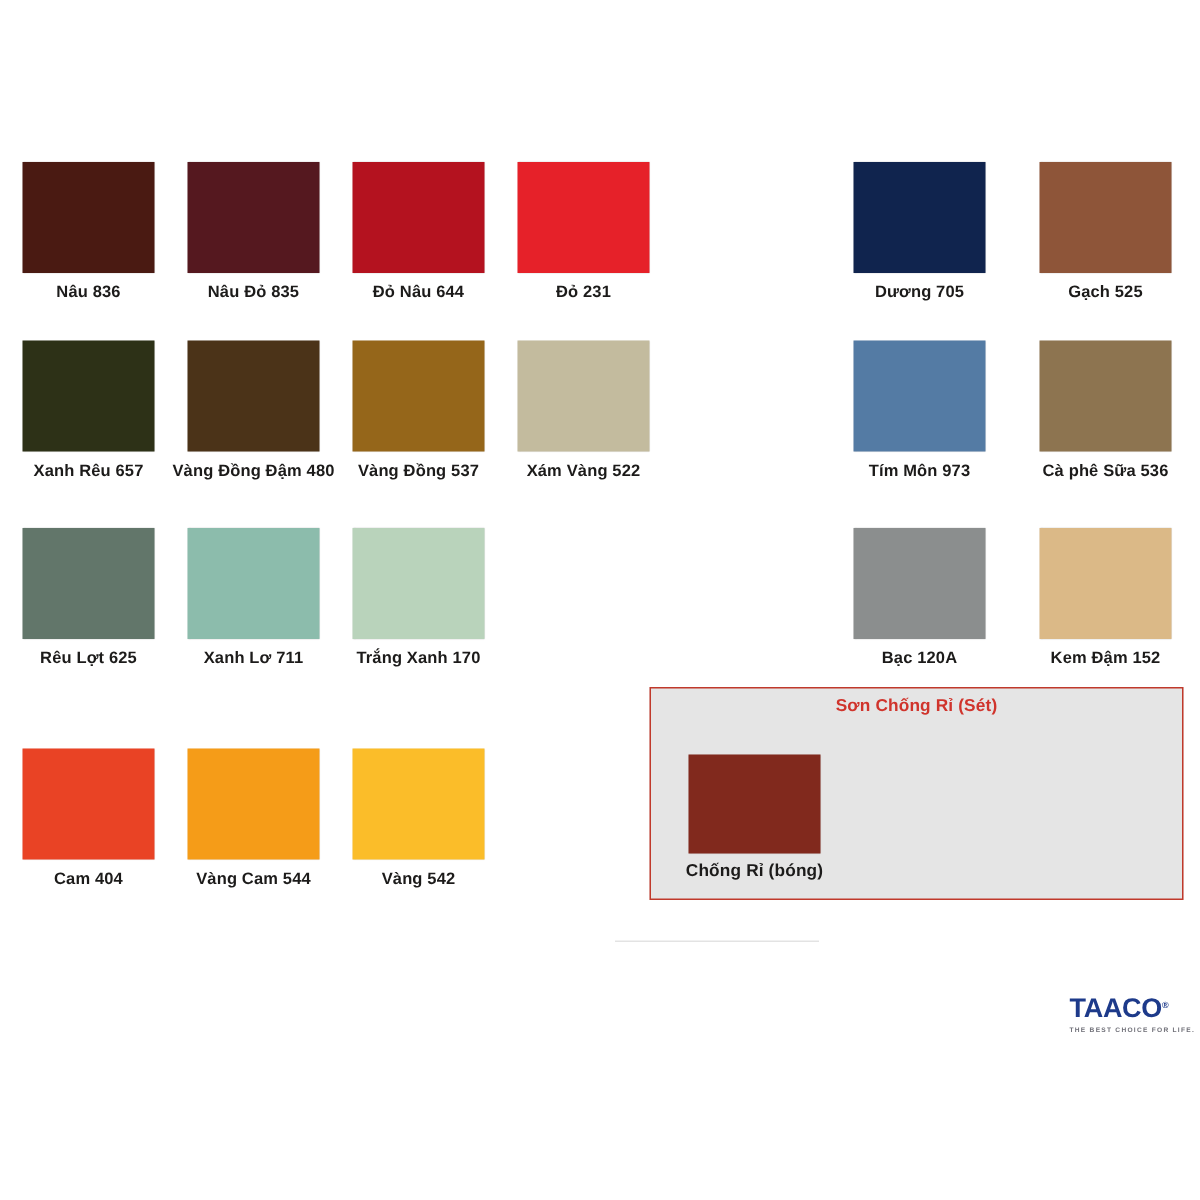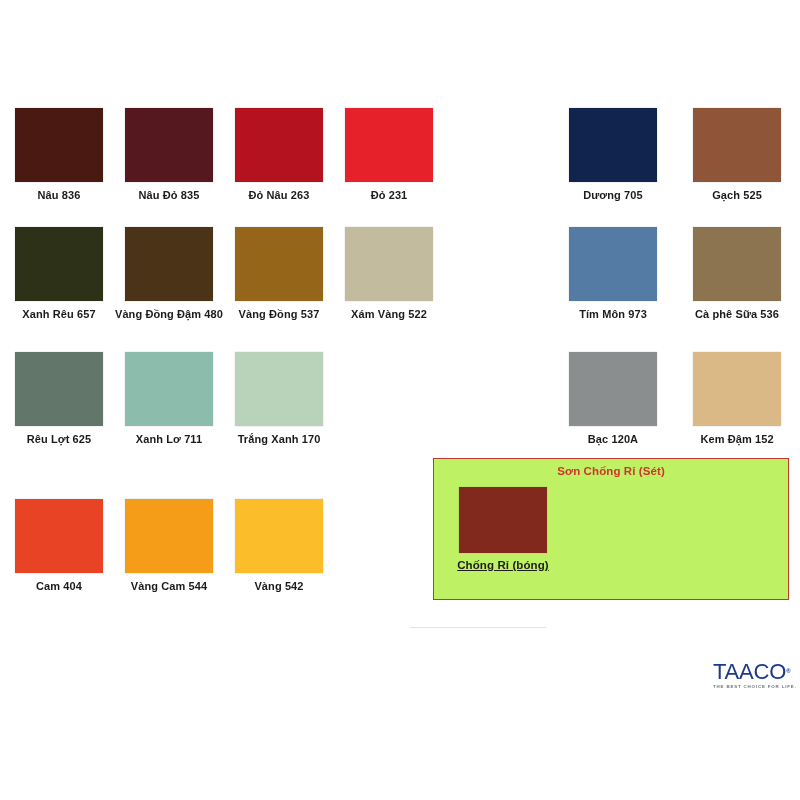--- a/index.html
+++ b/index.html
@@ -66,38 +66,37 @@
 
   
   #rust-box {
     position: absolute;
     left: 433px;
     top: 458px;
     width: 356px;
     height: 142px;
     border: 1px solid #c0392b;
     box-sizing: border-box;
-    background: #bef264;
+    background: #e5e5e5;
   }
   #rust-title {
     position: absolute;
     top: 6px;
     left: 0;
     width: 100%;
     text-align: center;
     font-size: 11.5px;
     font-weight: 700;
     color: #d0342c;
     letter-spacing: 0.1px;
   }
   .rust-cell {
     position: absolute;
-    top: 28px;
+    top: 44px;
     width: 116px;
-    text-decoration: underline;
   }
   .rust-cell .chip {
     width: 88px;
     height: 66px;
   }
   .rust-cell .cap {
     margin-top: 6px;
     font-size: 11.5px;
     font-weight: 700;
   }
@@ -118,22 +117,22 @@
   
   #logo {
     position: absolute;
     left: 713px;
     top: 663px;
     width: 78px;
     text-align: left;
   }
   #logo-word {
     font-family: "Liberation Sans", "DejaVu Sans", sans-serif;
-    font-size: 22px;
-    font-weight: 400;
+    font-size: 18px;
+    font-weight: 700;
     letter-spacing: -0.2px;
     color: #1d3a8a;
     line-height: 18px;
     position: relative;
     display: inline-block;
   }
   #logo-reg {
     font-size: 6px;
     vertical-align: super;
     font-weight: 700;
@@ -158,21 +157,21 @@
     <div class="cell col-l0 row-0">
       <div class="chip" style="background-color: rgb(74, 26, 18);"></div>
       <div class="cap">Nâu 836</div>
     </div>
     <div class="cell col-l1 row-0">
       <div class="chip" style="background-color: rgb(85, 24, 31);"></div>
       <div class="cap">Nâu Đỏ 835</div>
     </div>
     <div class="cell col-l2 row-0">
       <div class="chip" style="background-color: rgb(180, 18, 31);"></div>
-      <div class="cap">Đỏ Nâu 263</div>
+      <div class="cap">Đỏ Nâu 644</div>
     </div>
     <div class="cell col-l3 row-0">
       <div class="chip" style="background-color: rgb(230, 33, 41);"></div>
       <div class="cap">Đỏ 231</div>
     </div>
 
     <div class="cell col-l0 row-1">
       <div class="chip" style="background-color: rgb(45, 49, 23);"></div>
       <div class="cap">Xanh Rêu 657</div>
     </div>

